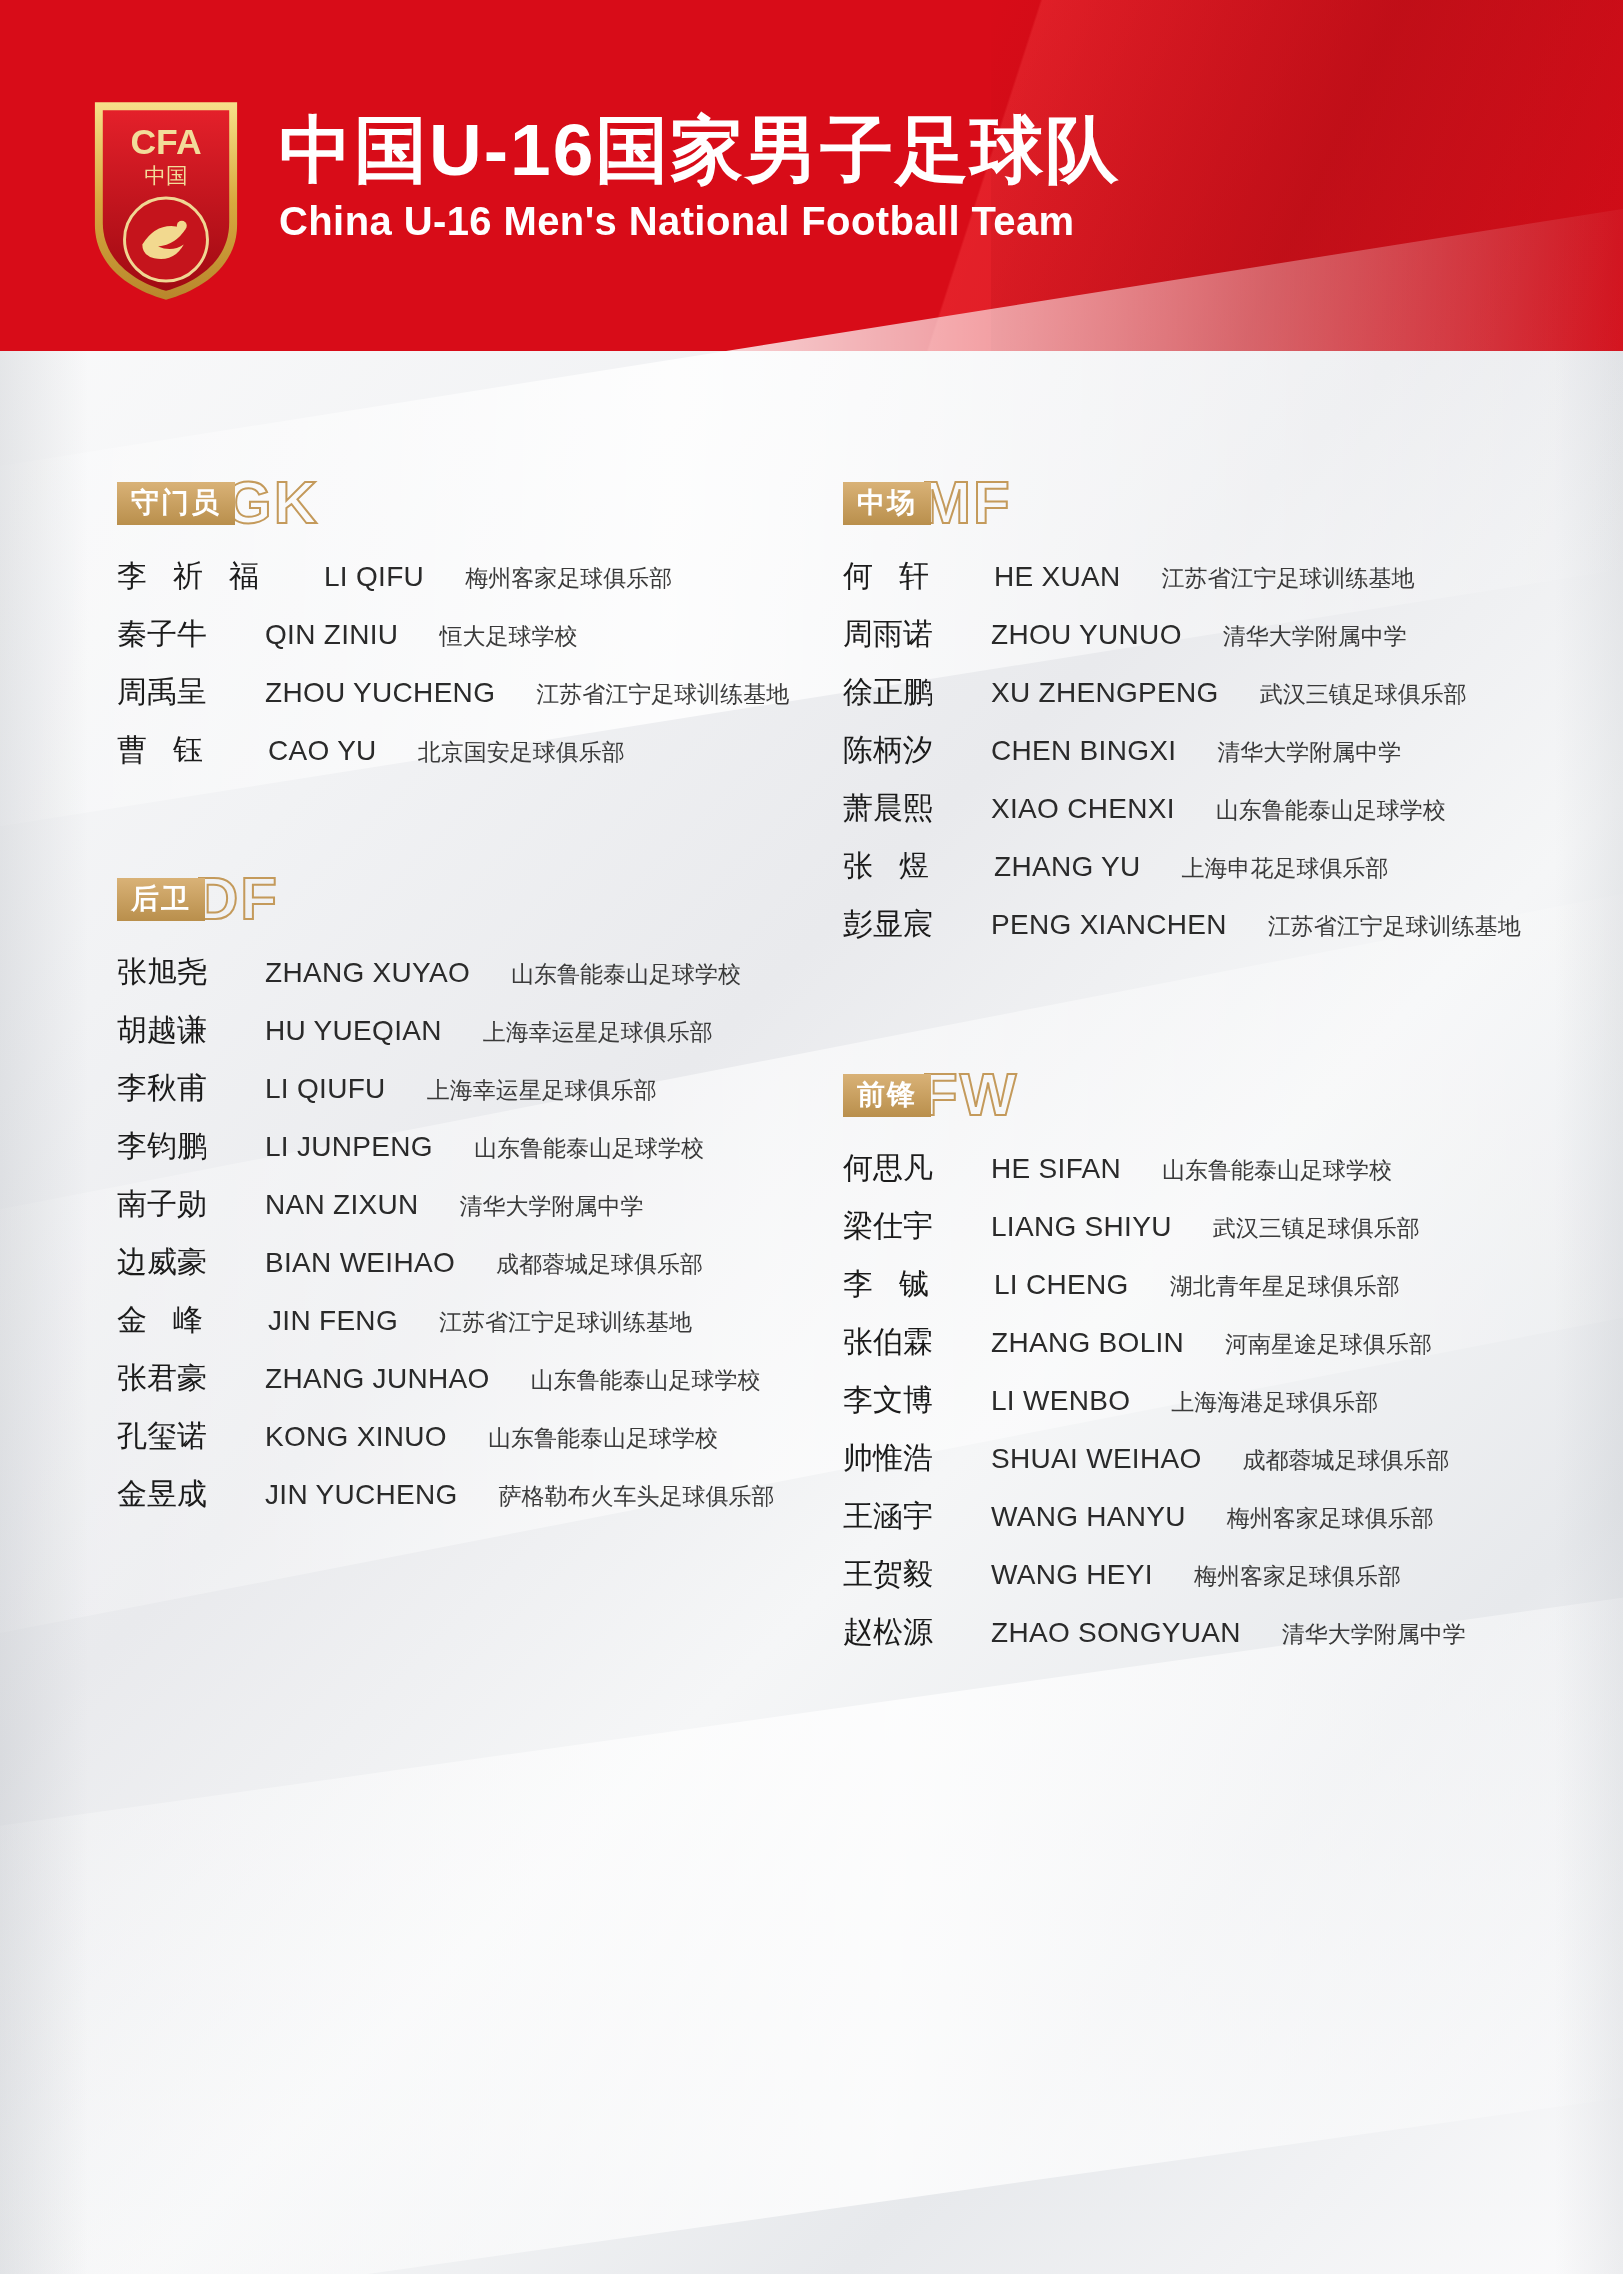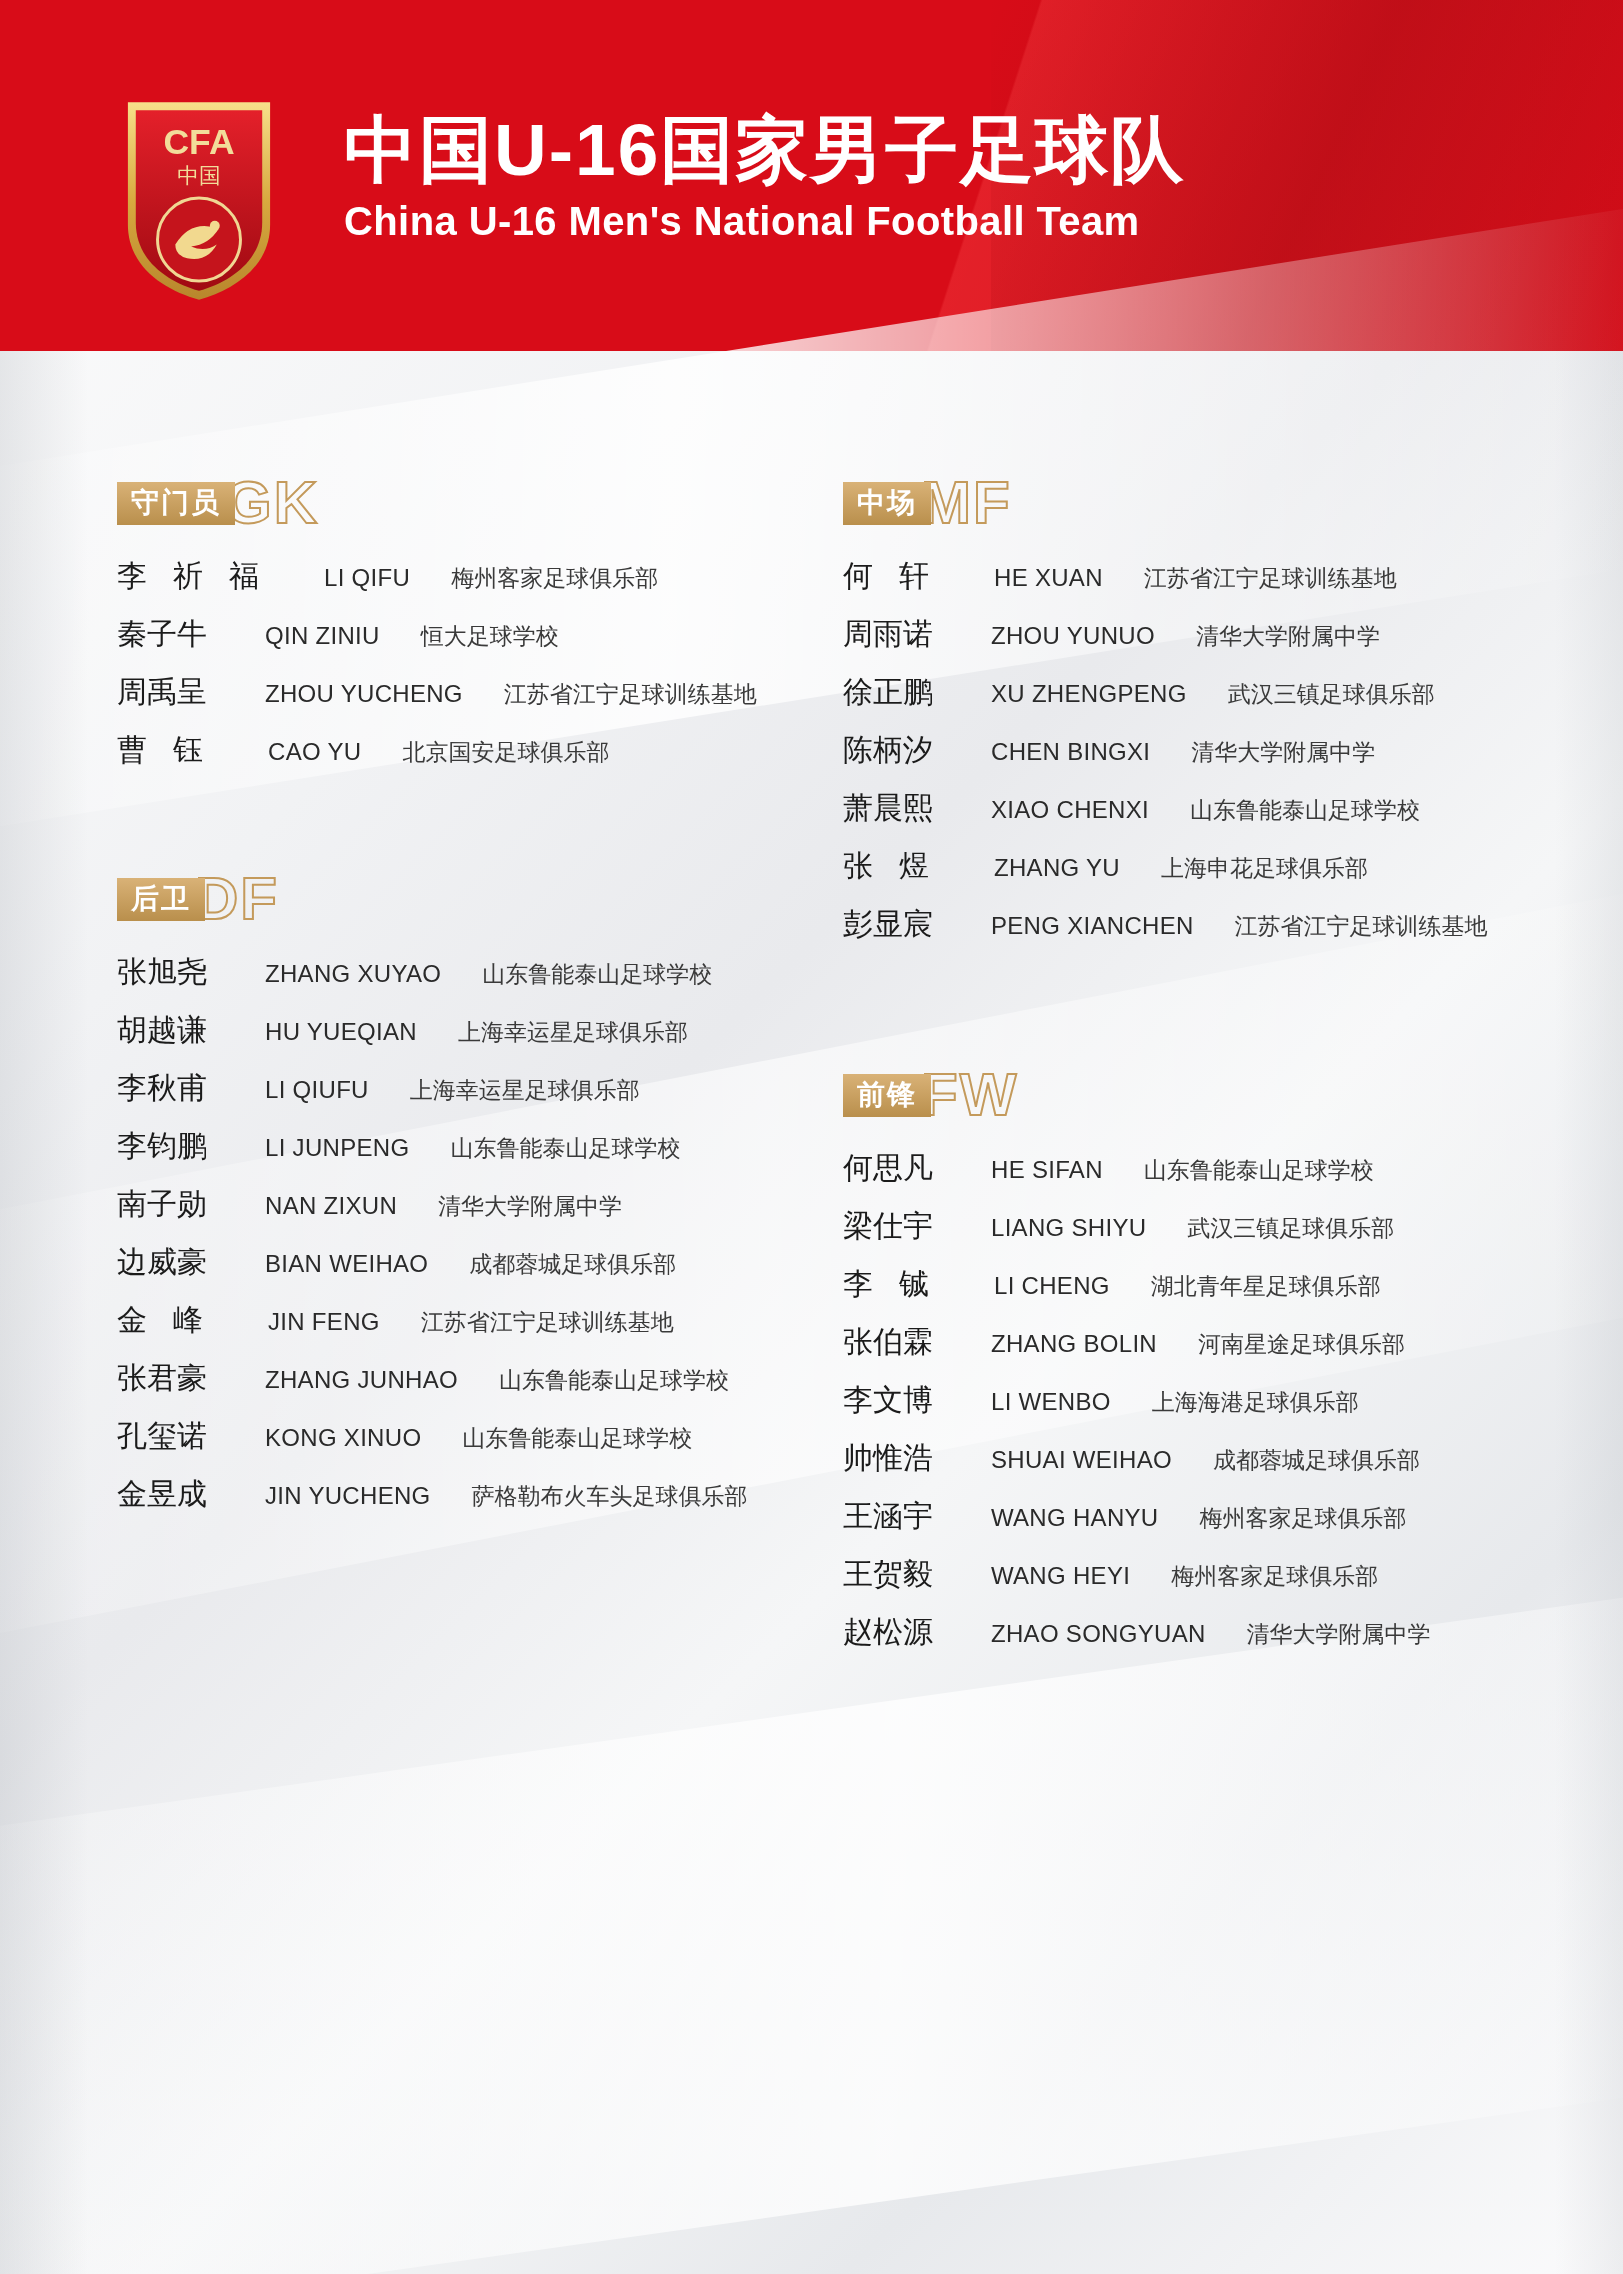--- a/index.html
+++ b/index.html
@@ -65,24 +65,23 @@
   .header-wedge2 {
     position: absolute;
     top: 0; right: -119px;
     width: 752px; height: 351px;
     background: linear-gradient(115deg, rgba(255,255,255,0) 0%, rgba(170,8,16,0.55) 45%, rgba(170,8,16,0.0) 100%);
   }
   .header-inner {
     position: relative;
     display: flex;
     align-items: center;
-    padding: 51px 0 0 120px;
+    padding: 51px 0 0 87px;
     height: 351px;
     box-sizing: border-box;
-    gap: 32px;
   }
   .crest {
     position: relative;
     width: 158px;
     height: 210px;
     margin-right: 34px;
     flex: 0 0 auto;
   }
   .crest svg { display: block; }
   .header-titles {
@@ -172,21 +171,21 @@
     color: #1b1b1b;
     font-weight: normal;
     min-width: 109px;
     display: inline-block;
     letter-spacing: 0px;
   }
   .p-cn.spaced {
     letter-spacing: 26px;
   }
   .p-en {
-    font-size: 24px;
+    font-size: 28px;
     color: #2a2a2a;
     margin-left: 8px;
     letter-spacing: 0.3px;
   }
   .p-club {
     font-size: 23px;
     color: #3a3a3a;
     margin-left: 10px;
   }
 </style>

